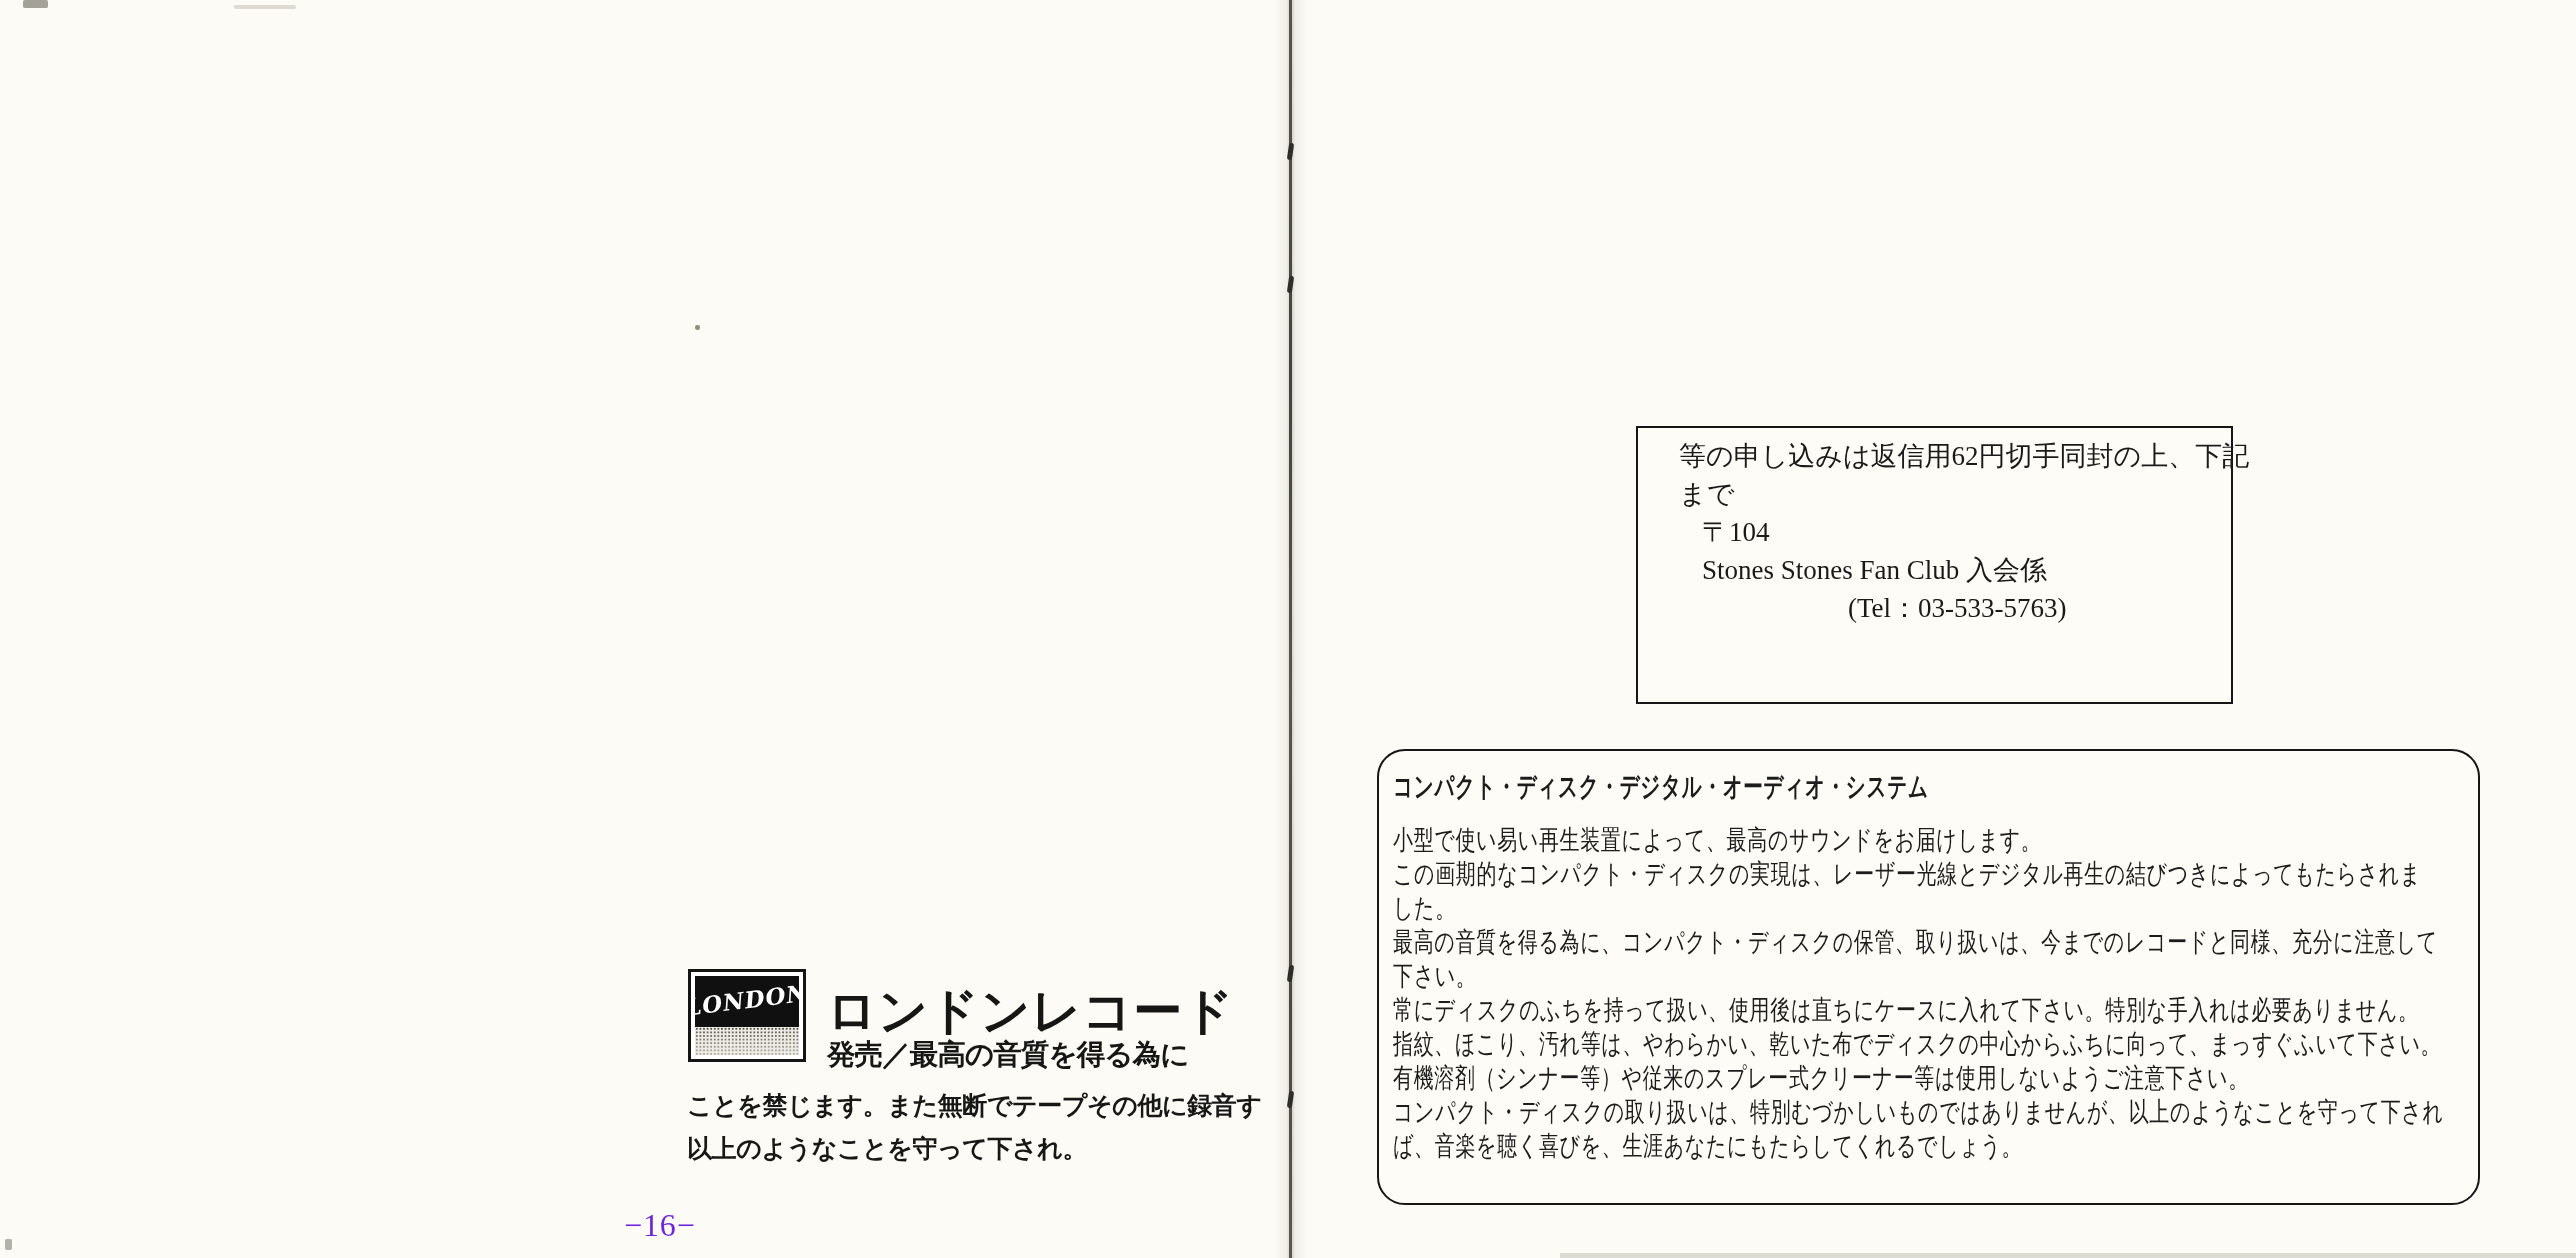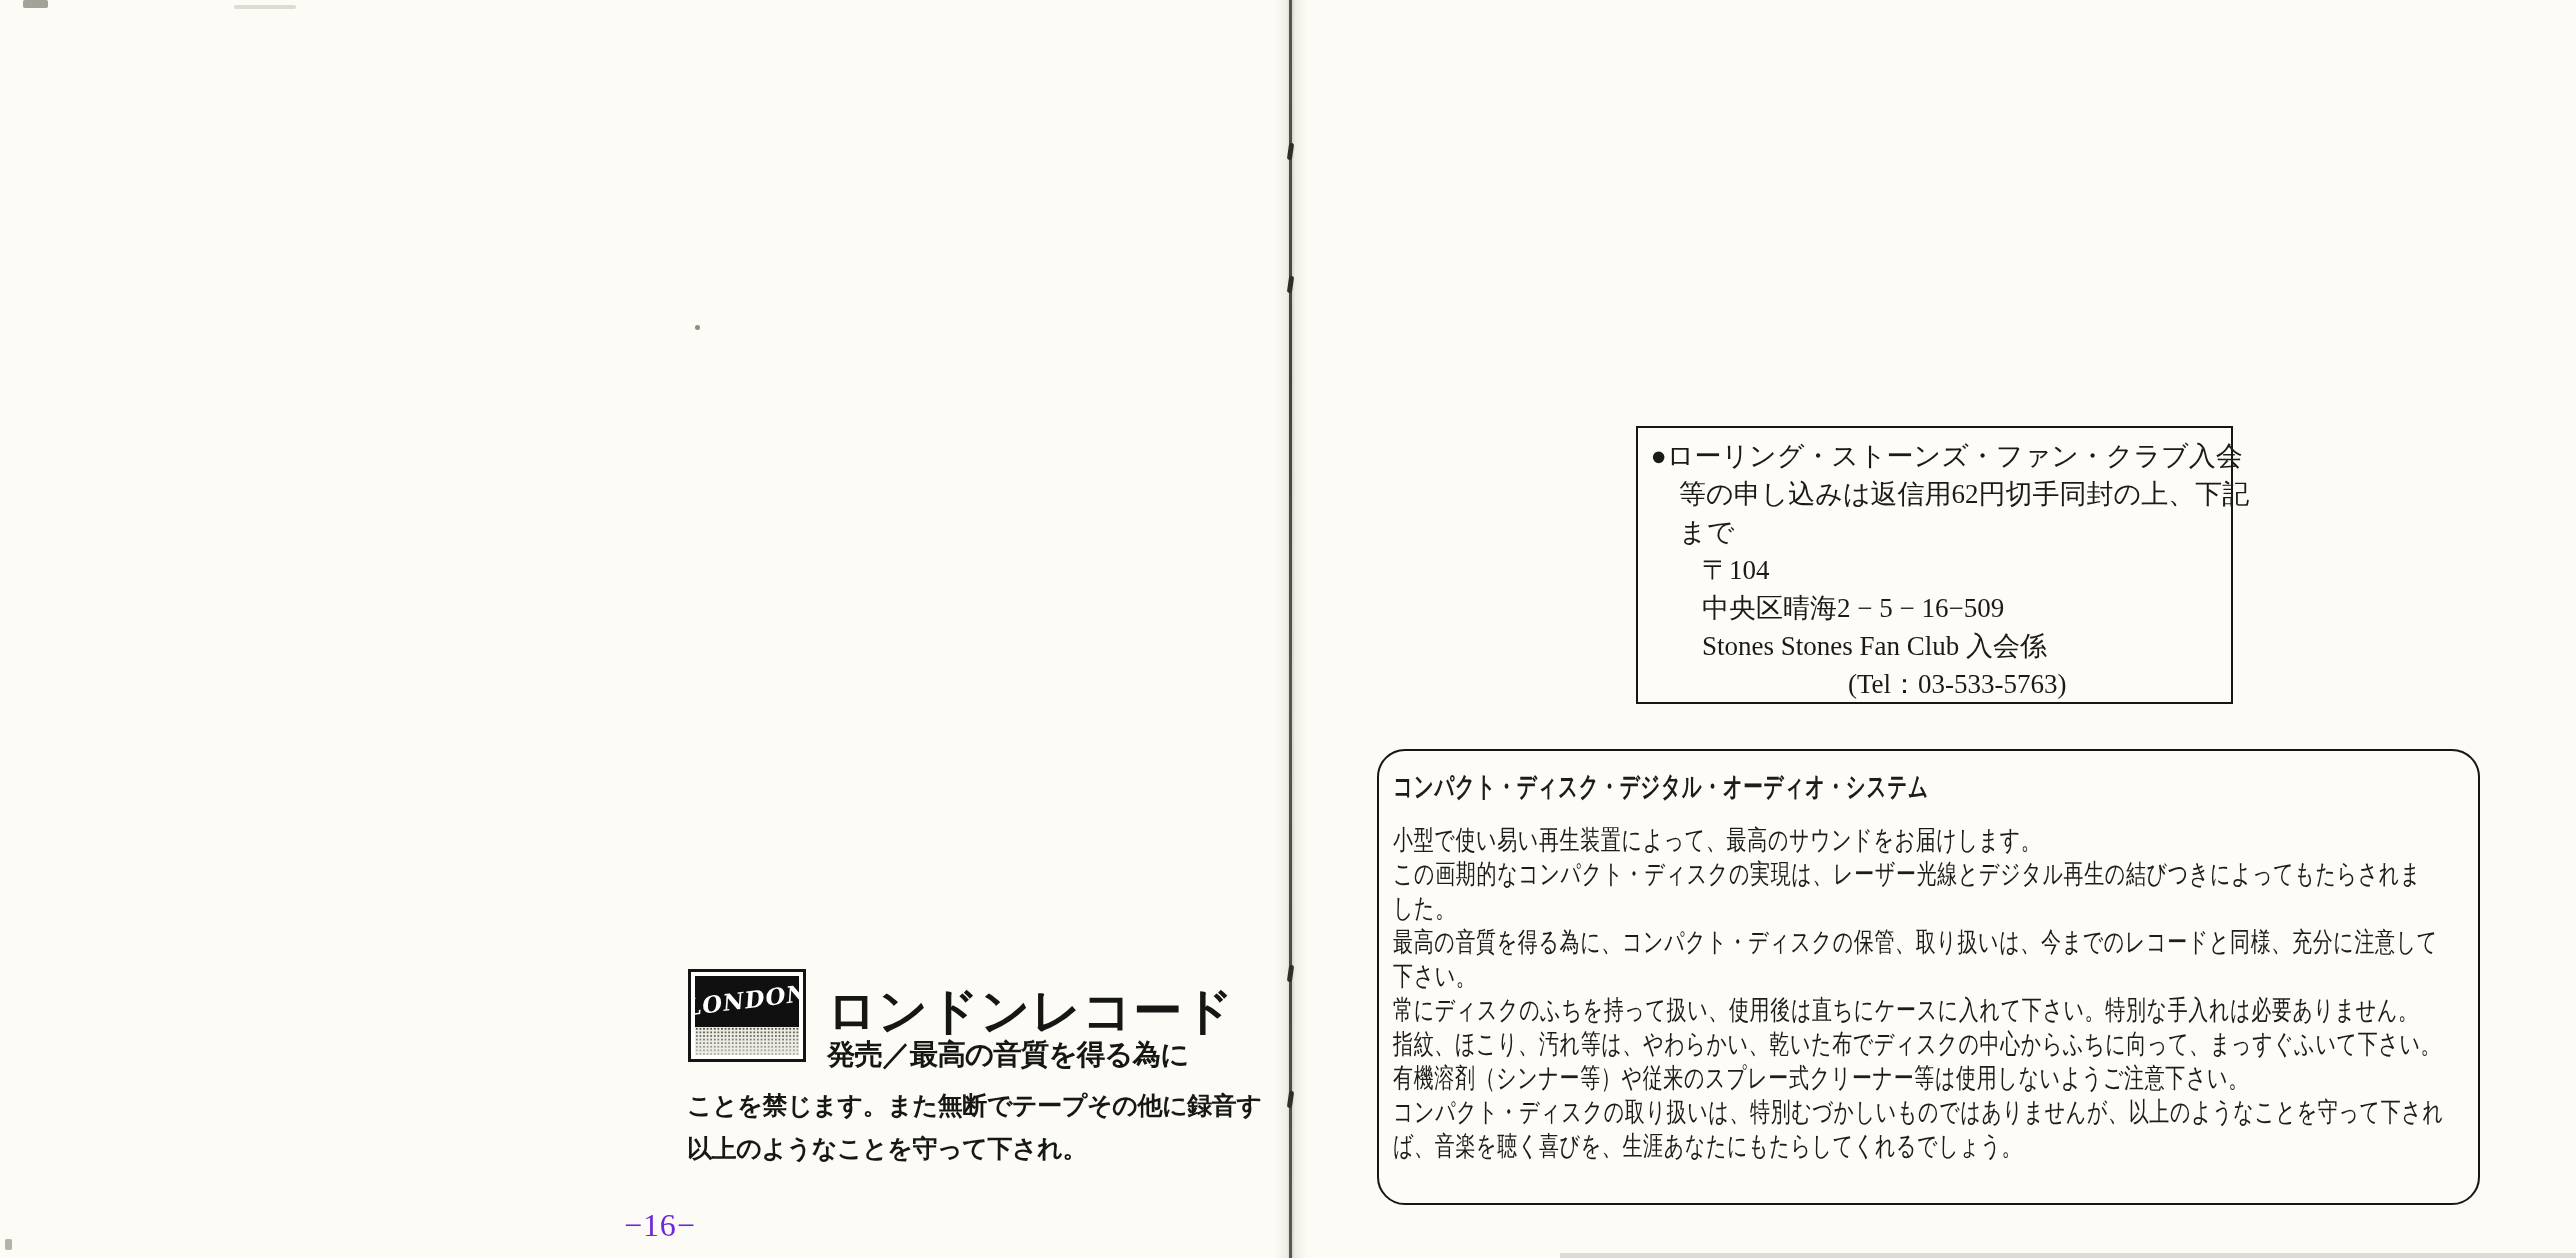--- a/index.html
+++ b/index.html
@@ -150,25 +150,23 @@
       <div class="rn-line">ことを禁じます。また無断でテープその他に録音す</div>
       <div class="rn-line">以上のようなことを守って下され。</div>
     </div>
 
     <div class="abs page-number">−16−</div>
   </section>
 
   <section>
 
     <div class="abs fanclub-box">
-      <div class="fc-line fc-i0">●ローリング・ストーンズ・ファン・クラブ入会</div>
       <div class="fc-line fc-i1">等の申し込みは返信用62円切手同封の上、下記</div>
       <div class="fc-line fc-i1">まで</div>
       <div class="fc-line fc-i2">〒104</div>
-      <div class="fc-line fc-i2">中央区晴海2 − 5 − 16−509</div>
       <div class="fc-line fc-i2">Stones Stones Fan Club 入会係</div>
       <div class="fc-line fc-i3">(Tel：03-533-5763)</div>
     </div>
 
     <div class="abs cd-box">
       <div class="cd-title">コンパクト・ディスク・デジタル・オーディオ・システム</div>
       <div class="cd-line">小型で使い易い再生装置によって、最高のサウンドをお届けします。</div>
       <div class="cd-line">この画期的なコンパクト・ディスクの実現は、レーザー光線とデジタル再生の結びつきによってもたらされま</div>
       <div class="cd-line">した。</div>
       <div class="cd-line">最高の音質を得る為に、コンパクト・ディスクの保管、取り扱いは、今までのレコードと同様、充分に注意して</div>

